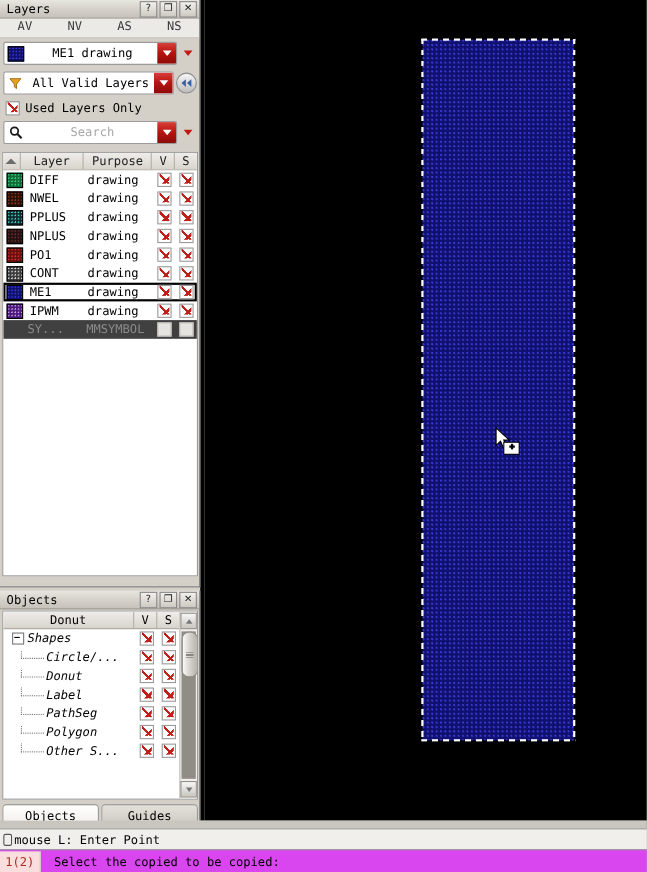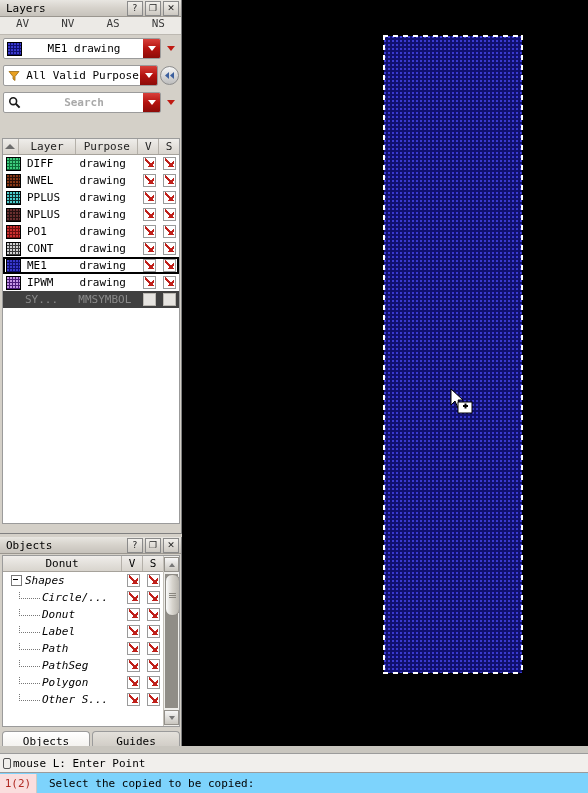--- a/index.html
+++ b/index.html
@@ -68,21 +68,21 @@
 
   .combo-wrap{padding:3px 2px 3px 3px;display:flex;align-items:center;gap:2px;}
   .combo{
     flex:1;height:19px;display:flex;align-items:center;
     background:#fff;border:1px solid #9b9b9b;border-radius:2px;
     overflow:hidden;
     text-align:center;
   }
   .combo .cb-ico{width:20px;display:flex;align-items:center;justify-content:center;flex:none;}
   .combo .cb-txt{flex:1;font-size:11px;padding-left:1px;white-space:nowrap;overflow:hidden;}
-  .combo .cb-txt.ph{color:#a9a9a9;font-weight:bold;}
+  .combo .cb-txt.ph{color:#a9a9a9;}
   .cb-arrow{
     width:17px;height:19px;flex:none;
     background:linear-gradient(to bottom,#d8403a 0%,#b5130f 50%,#8d0b08 100%);
     display:flex;align-items:center;justify-content:center;
   }
   .tri-down{width:0;height:0;border-left:4px solid transparent;border-right:4px solid transparent;border-top:5px solid #fff;}
   .tri-down.red{border-top-color:#c01a12;}
   .sidebtn{
     width:16px;height:16px;flex:none;display:flex;align-items:center;justify-content:center;
   }
@@ -208,21 +208,21 @@
   #status-hint{
     position:absolute;left:0;top:753px;width:588px;height:18px;
     background:#f1efec;border-top:1px solid #9b9b9b;border-bottom:1px solid #c8c5be;
     display:flex;align-items:center;padding-left:3px;font-size:11px;
   }
   .mouse-ico{
     width:6px;height:9px;border:1px solid #555;border-radius:2px;margin-right:2px;flex:none;
   }
   #status-cmd{
     position:absolute;left:0;top:772px;width:588px;height:21px;
-    background:#7dd3fc;border-top:1px solid #9b9b9b;
+    background:#d946ef;border-top:1px solid #9b9b9b;
     display:flex;align-items:center;font-size:11px;
   }
   #status-cmd .cnt{
     width:36px;height:20px;background:#fadede;color:#b02a22;
     display:flex;align-items:center;justify-content:center;border-right:1px solid #cfcbc4;flex:none;
   }
   #status-cmd .msg{padding-left:12px;}
   #gap-strip{position:absolute;left:0;top:746px;width:588px;height:7px;background:#c9c6bf;}
 </style>
 </head>
@@ -280,33 +280,37 @@
         </span>
     </div>
 
     <div class="combo-wrap">
       <div class="combo">
         <span class="cb-ico">
           <svg width="12" height="12" viewBox="0 0 12 12">
             <polygon points="1,1.5 11,1.5 7,6.5 7,10.5 5,9 5,6.5" fill="#e8a020" stroke="#9a6a10" stroke-width="0.8"></polygon>
           </svg>
         </span>
-        <span class="cb-txt">All Valid Purpose</span>
+        <span class="cb-txt">All Valid Layers</span>
         <span class="cb-arrow">
             <i class="tri-down"></i>
           </span>
       </div>
       <span class="rewind">
         <svg width="11" height="9" viewBox="0 0 11 9">
           <polygon points="5,1 5,8 1,4.5" fill="#3b5f9e"></polygon>
           <polygon points="10,1 10,8 6,4.5" fill="#3b5f9e"></polygon>
         </svg>
       </span>
     </div>
 
+    <div class="chk-row">
+      <span class="chk on"></span>
+      <span>Used Layers Only</span>
+    </div>
 
     <div class="combo-wrap">
       <div class="combo">
         <span class="cb-ico">
           <svg width="13" height="13" viewBox="0 0 13 13">
             <circle cx="5.2" cy="5.2" r="3.4" fill="none" stroke="#1a1a1a" stroke-width="1.6"></circle>
             <line x1="7.8" y1="7.8" x2="11.6" y2="11.6" stroke="#1a1a1a" stroke-width="2"></line>
           </svg>
         </span>
         <span class="cb-txt ph">Search</span>
@@ -493,32 +497,20 @@
               <span class="o-v">
                 <span class="tick on"></span>
               </span>
               <span class="o-s">
                 <span class="tick on"></span>
               </span>
             </div>
             <div class="orow">
               <span class="o-lbl">
                 <span class="tree-dash"></span>
-                <span>Path</span>
-              </span>
-              <span class="o-v">
-                <span class="tick on"></span>
-              </span>
-              <span class="o-s">
-                <span class="tick on"></span>
-              </span>
-            </div>
-            <div class="orow">
-              <span class="o-lbl">
-                <span class="tree-dash"></span>
                 <span>PathSeg</span>
               </span>
               <span class="o-v">
                 <span class="tick on"></span>
               </span>
               <span class="o-s">
                 <span class="tick on"></span>
               </span>
             </div>
             <div class="orow">

